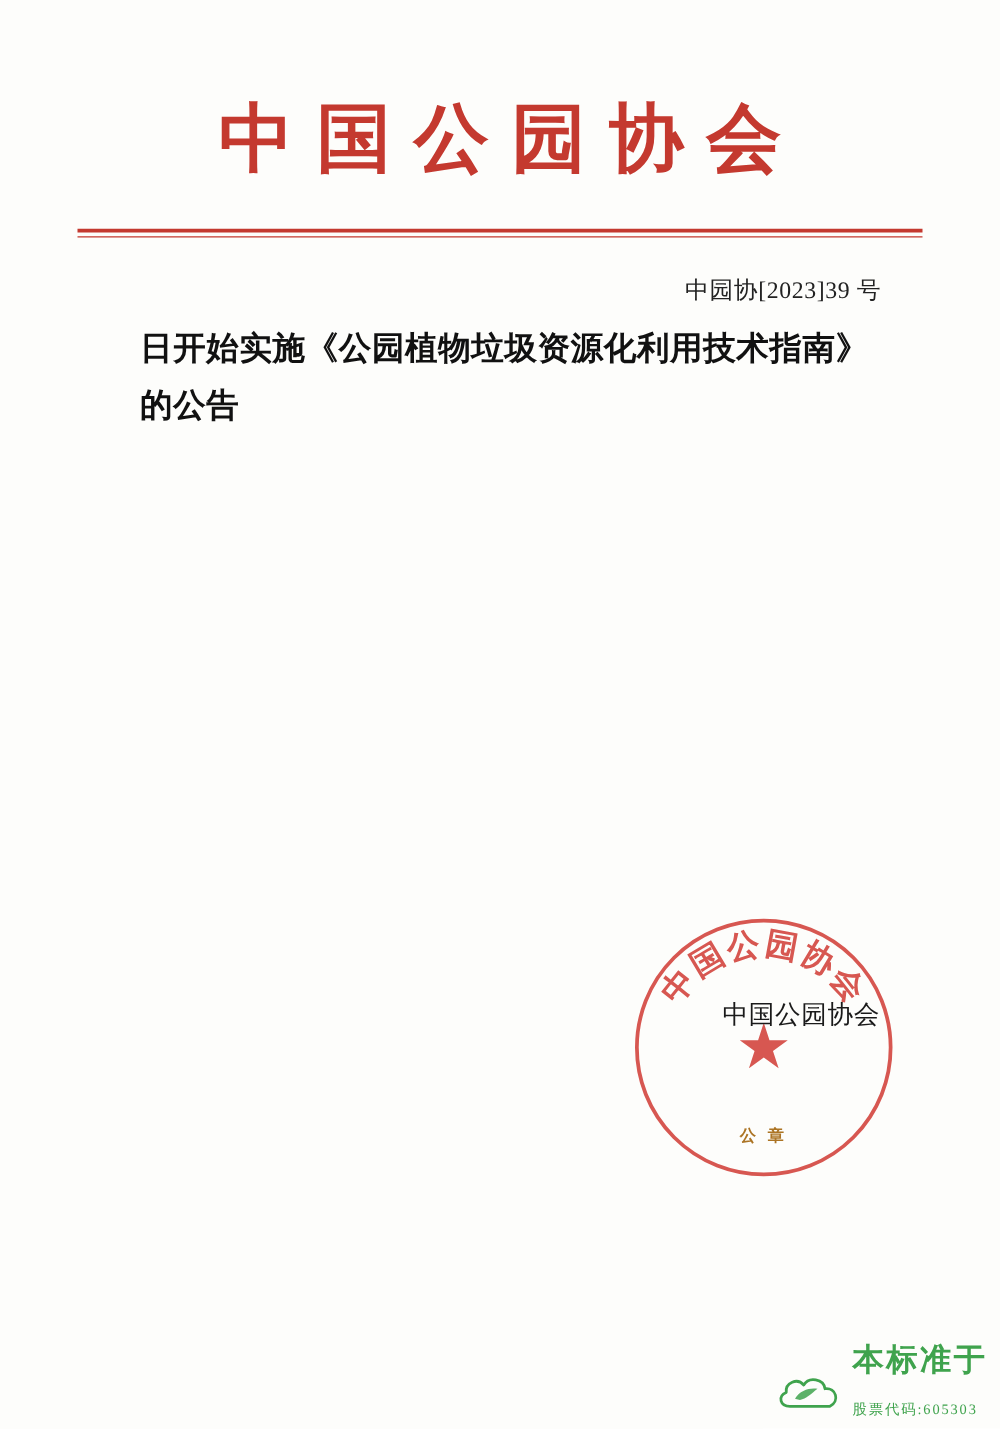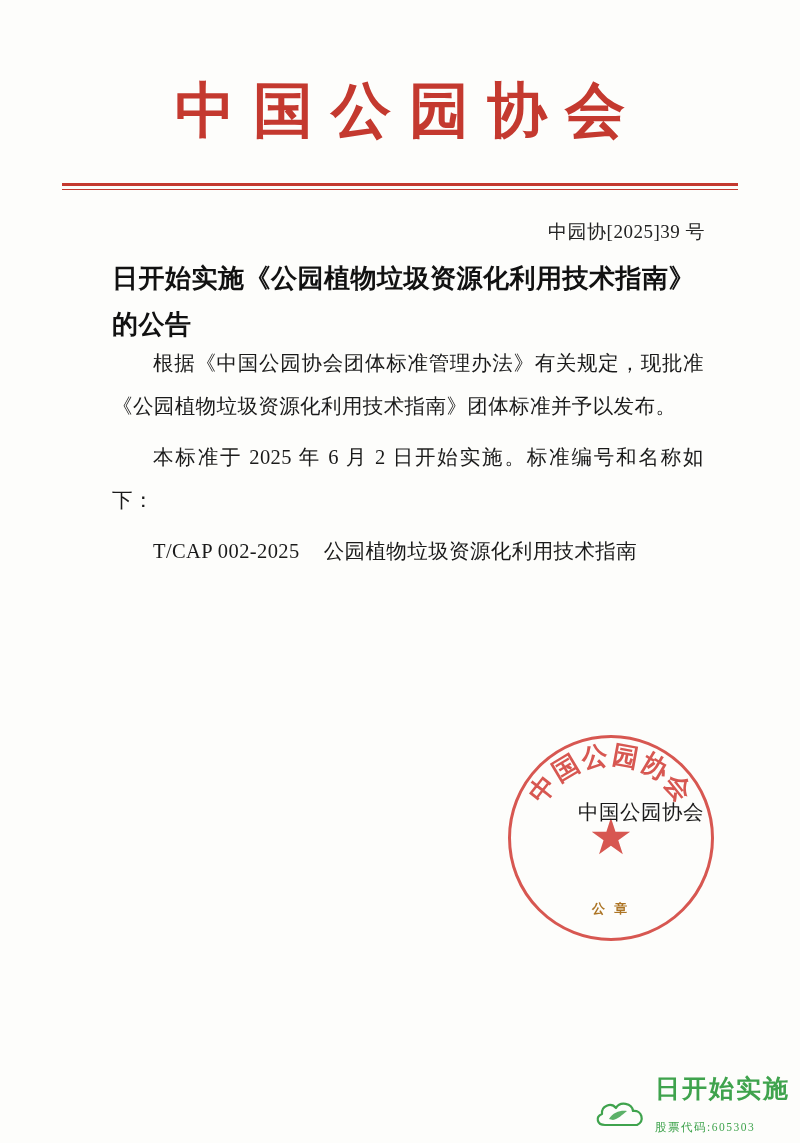--- a/index.html
+++ b/index.html
@@ -219,31 +219,24 @@
 
   <div class="masthead">
     <div class="masthead-title">中国公园协会</div>
   </div>
 
   <div class="rule-wrap">
     <div class="rule-thick"></div>
     <div class="rule-thin"></div>
   </div>
 
-  <div class="doc-number">中园协[2025]39 号</div>
+  <div class="doc-number">中园协[2023]39 号</div>
 
   <div class="doc-title">日开始实施《公园植物垃圾资源化利用技术指南》的公告</div>
 
-  <div class="body-block">
-    <p class="para indent">根据《中国公园协会团体标准管理办法》有关规定，现批准《公园植物垃圾资源化利用技术指南》团体标准并予以发布。</p>
-    <p class="para indent">本标准于 2025 年 6 月 2 日开始实施。标准编号和名称如下：</p>
-    <p class="std-line">
-      <span class="std-code">T/CAP 002-2025</span><span class="std-gap"></span><span>公园植物垃圾资源化利用技术指南</span>
-    </p>
-  </div>
 
   <div class="seal">
     <div class="seal-inner">
       <svg class="seal-arc" viewBox="0 0 200 200">
         <defs>
           <path id="arcpath" d="M 22,104 A 78,78 0 0 1 178,104"></path>
         </defs>
         <text>
           <textPath href="#arcpath" startOffset="50%" text-anchor="middle">中国公园协会</textPath>
         </text>
@@ -258,18 +251,18 @@
   </div>
 
   <div class="footer-logo">
     <div class="logo-mark">
       <svg viewBox="0 0 54 40" width="54" height="40">
         <path d="M12 30 C4 30 2 22 9 19 C8 11 18 7 23 13 C27 6 39 8 40 16 C49 15 52 26 44 30 Z" fill="none" stroke="#3fa34d" stroke-width="2.2" stroke-linejoin="round"></path>
         <path d="M16 24 C20 17 28 15 34 16 C29 20 25 24 20 25 Z" fill="#3fa34d" opacity="0.85"></path>
       </svg>
     </div>
     <div class="logo-text-wrap">
-      <div class="logo-name">日开始实施</div>
+      <div class="logo-name">本标准于</div>
       <div class="logo-code">股票代码:605303</div>
     </div>
   </div>
 
 </div>
 
 </body></html>

